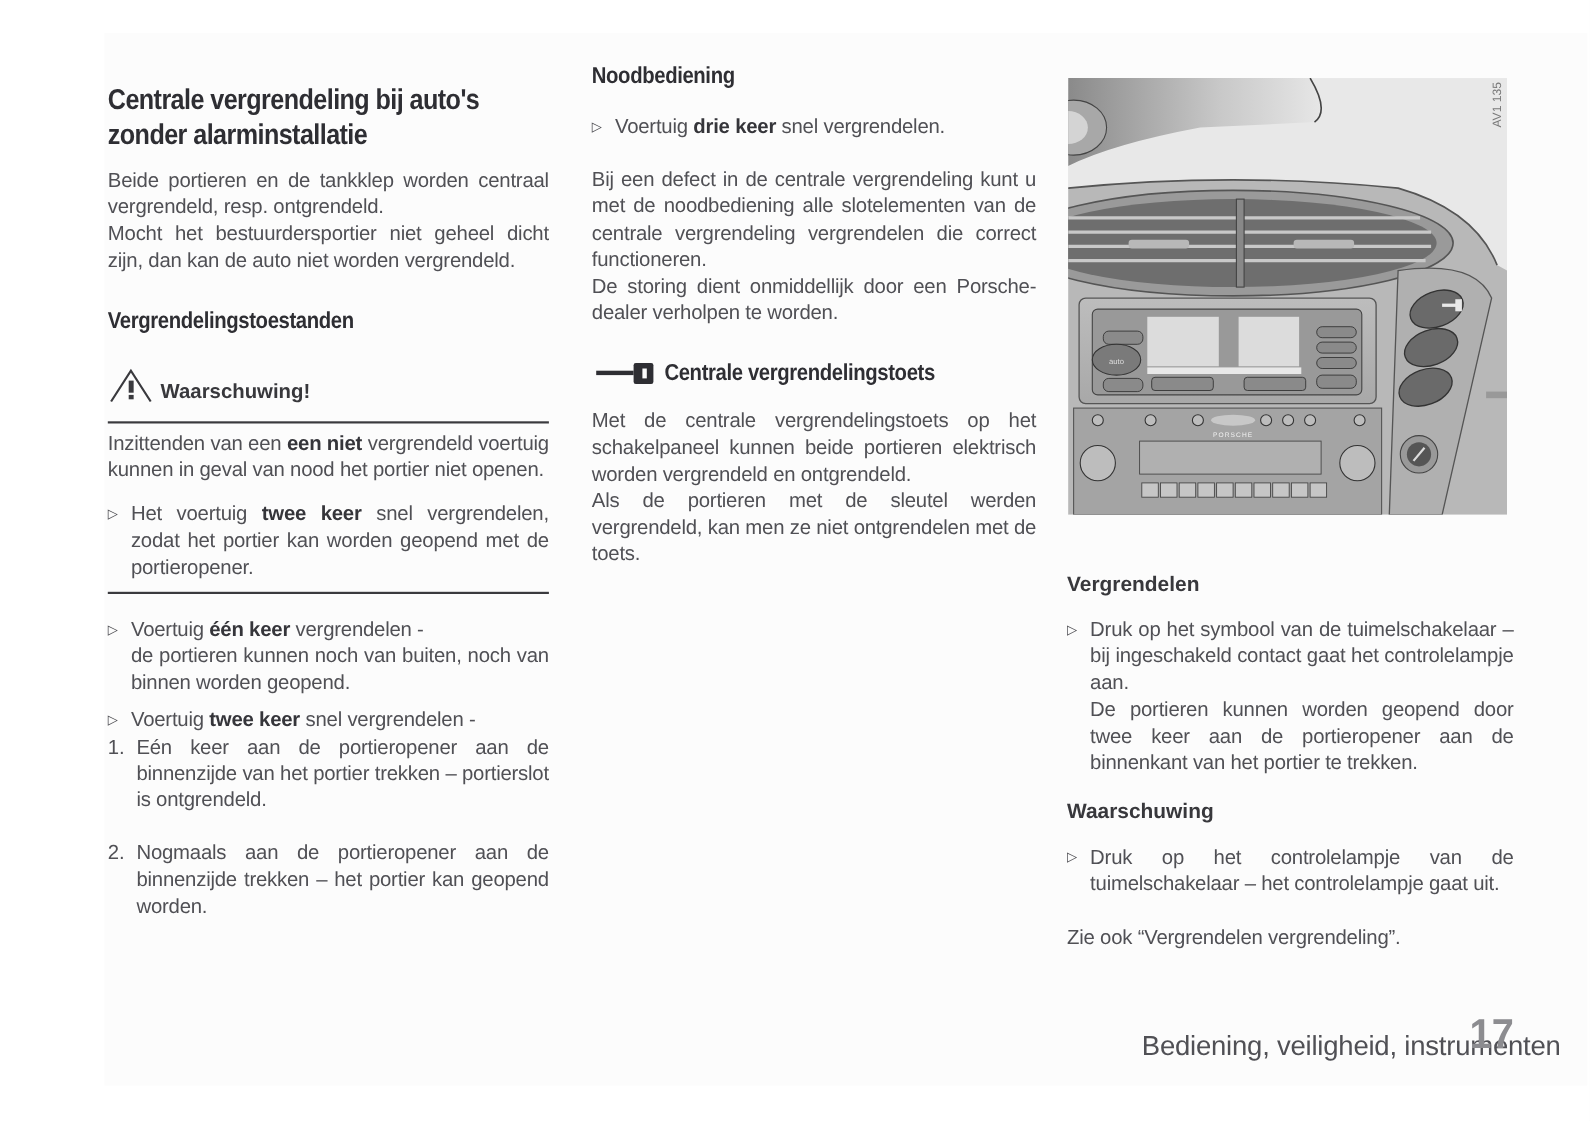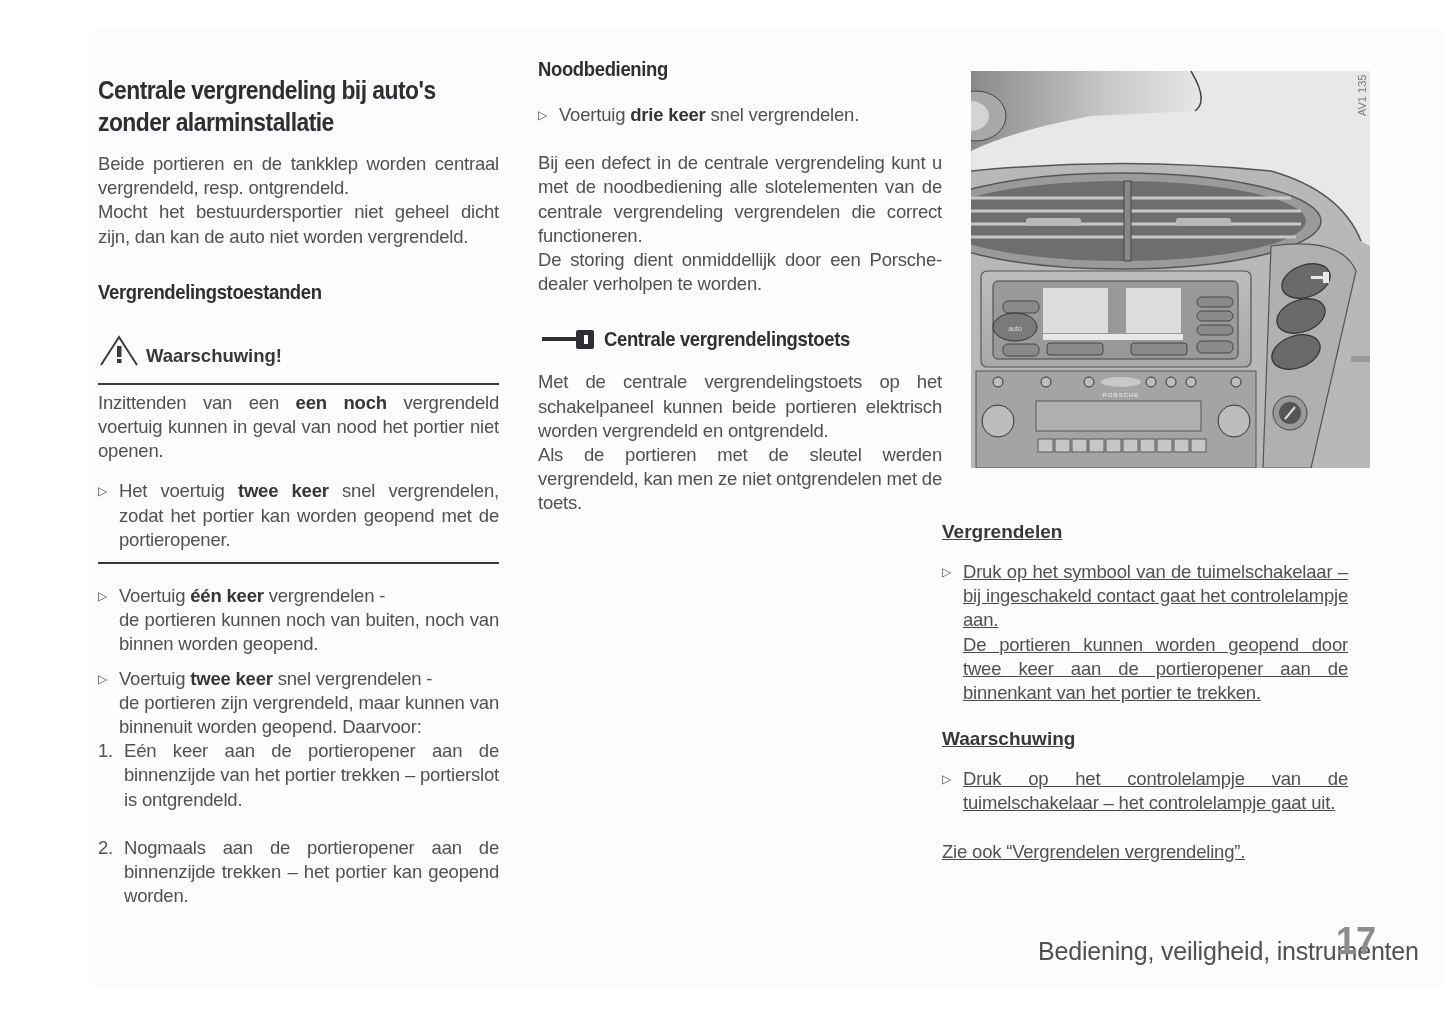--- a/index.html
+++ b/index.html
@@ -9,21 +9,21 @@
     font-family: "Liberation Sans", sans-serif;
     color: #4a4a4e;
   }
   .scan {
     position: absolute; left: 95px; top: 30px; width: 1348px; height: 957px;
     background: #fcfcfc;
   }
   .col { position: absolute; }
   .col-left  { left: 98px; top: 74px;  width: 401px; }
   .col-mid   { left: 538px; top: 56px;  width: 404px; }
-  .col-right { left: 942px; top: 520px; width: 406px; text-decoration: underline; }
+  .col-right { left: 970px; top: 520px; width: 406px; }
 
   .h1 {
     font-family: "Liberation Sans", sans-serif;
     font-weight: bold; font-size: 26px; line-height: 32px;
     color: #2e2e33; letter-spacing: -0.6px; transform: scaleX(0.88); transform-origin: left;
     white-space: nowrap; margin: 0;
   }
   .h2 {
     font-weight: bold; font-size: 21px; line-height: 26px; color: #2e2e33;
     letter-spacing: -0.4px; transform: scaleX(0.88); transform-origin: left; white-space: nowrap; margin: 0;
@@ -88,35 +88,35 @@
   <div style="height:30px"></div>
   <div class="warn-head">
     <svg width="42" height="32" viewBox="0 0 42 32">
       <path d="M3 30 L21 2 L39 30" fill="none" stroke="#3a3a3e" stroke-width="2"></path>
       <rect x="19" y="11" width="4.5" height="11" fill="#3a3a3e"></rect>
       <rect x="19" y="24" width="4.5" height="4" fill="#3a3a3e"></rect>
     </svg>
     <span class="wt">Waarschuwing!</span>
   </div>
   <div style="height:6px"></div>
-  <p><span>Inzittenden van een </span><b>een noch</b><span> vergrendeld voertuig kunnen in geval van nood het portier niet openen.</span></p>
+  <p><span>Inzittenden van een </span><b>een niet</b><span> vergrendeld voertuig kunnen in geval van nood het portier niet openen.</span></p>
   <div style="height:16px"></div>
   <div class="bullet txt">
     <span class="tri">▷</span><span>Het voertuig </span><b>twee keer</b><span> snel vergrendelen, zodat het portier kan worden geopend met de portieropener.</span>
   </div>
   <div style="height:10px"></div>
   <div class="rule"></div>
 
   <div style="height:20px"></div>
   <div class="bullet txt">
     <span class="tri">▷</span><span>Voertuig </span><b>één keer</b><span> vergrendelen -</span><br><span>de portieren kunnen noch van buiten, noch van binnen worden geopend.</span>
   </div>
   <div style="height:10px"></div>
   <div class="bullet txt">
-    <span class="tri">▷</span><span>Voertuig </span><b>twee keer</b><span> snel vergrendelen -</span><br><span>de portieren zijn vergrendeld, maar kunnen van binnenuit worden geopend. Daarvoor:</span>
+    <span class="tri">▷</span><span>Voertuig </span><b>twee keer</b><span> snel vergrendelen -</span><br>
   </div>
   <div class="num txt">
     <span class="n">1.</span><span>Eén keer aan de portieropener aan de binnenzijde van het portier trekken – portierslot is ontgrendeld.</span>
   </div>
   <div style="height:24px"></div>
   <div class="num txt">
     <span class="n">2.</span><span>Nogmaals aan de portieropener aan de binnenzijde trekken – het portier kan geopend worden.</span>
   </div>
 </div>
 

